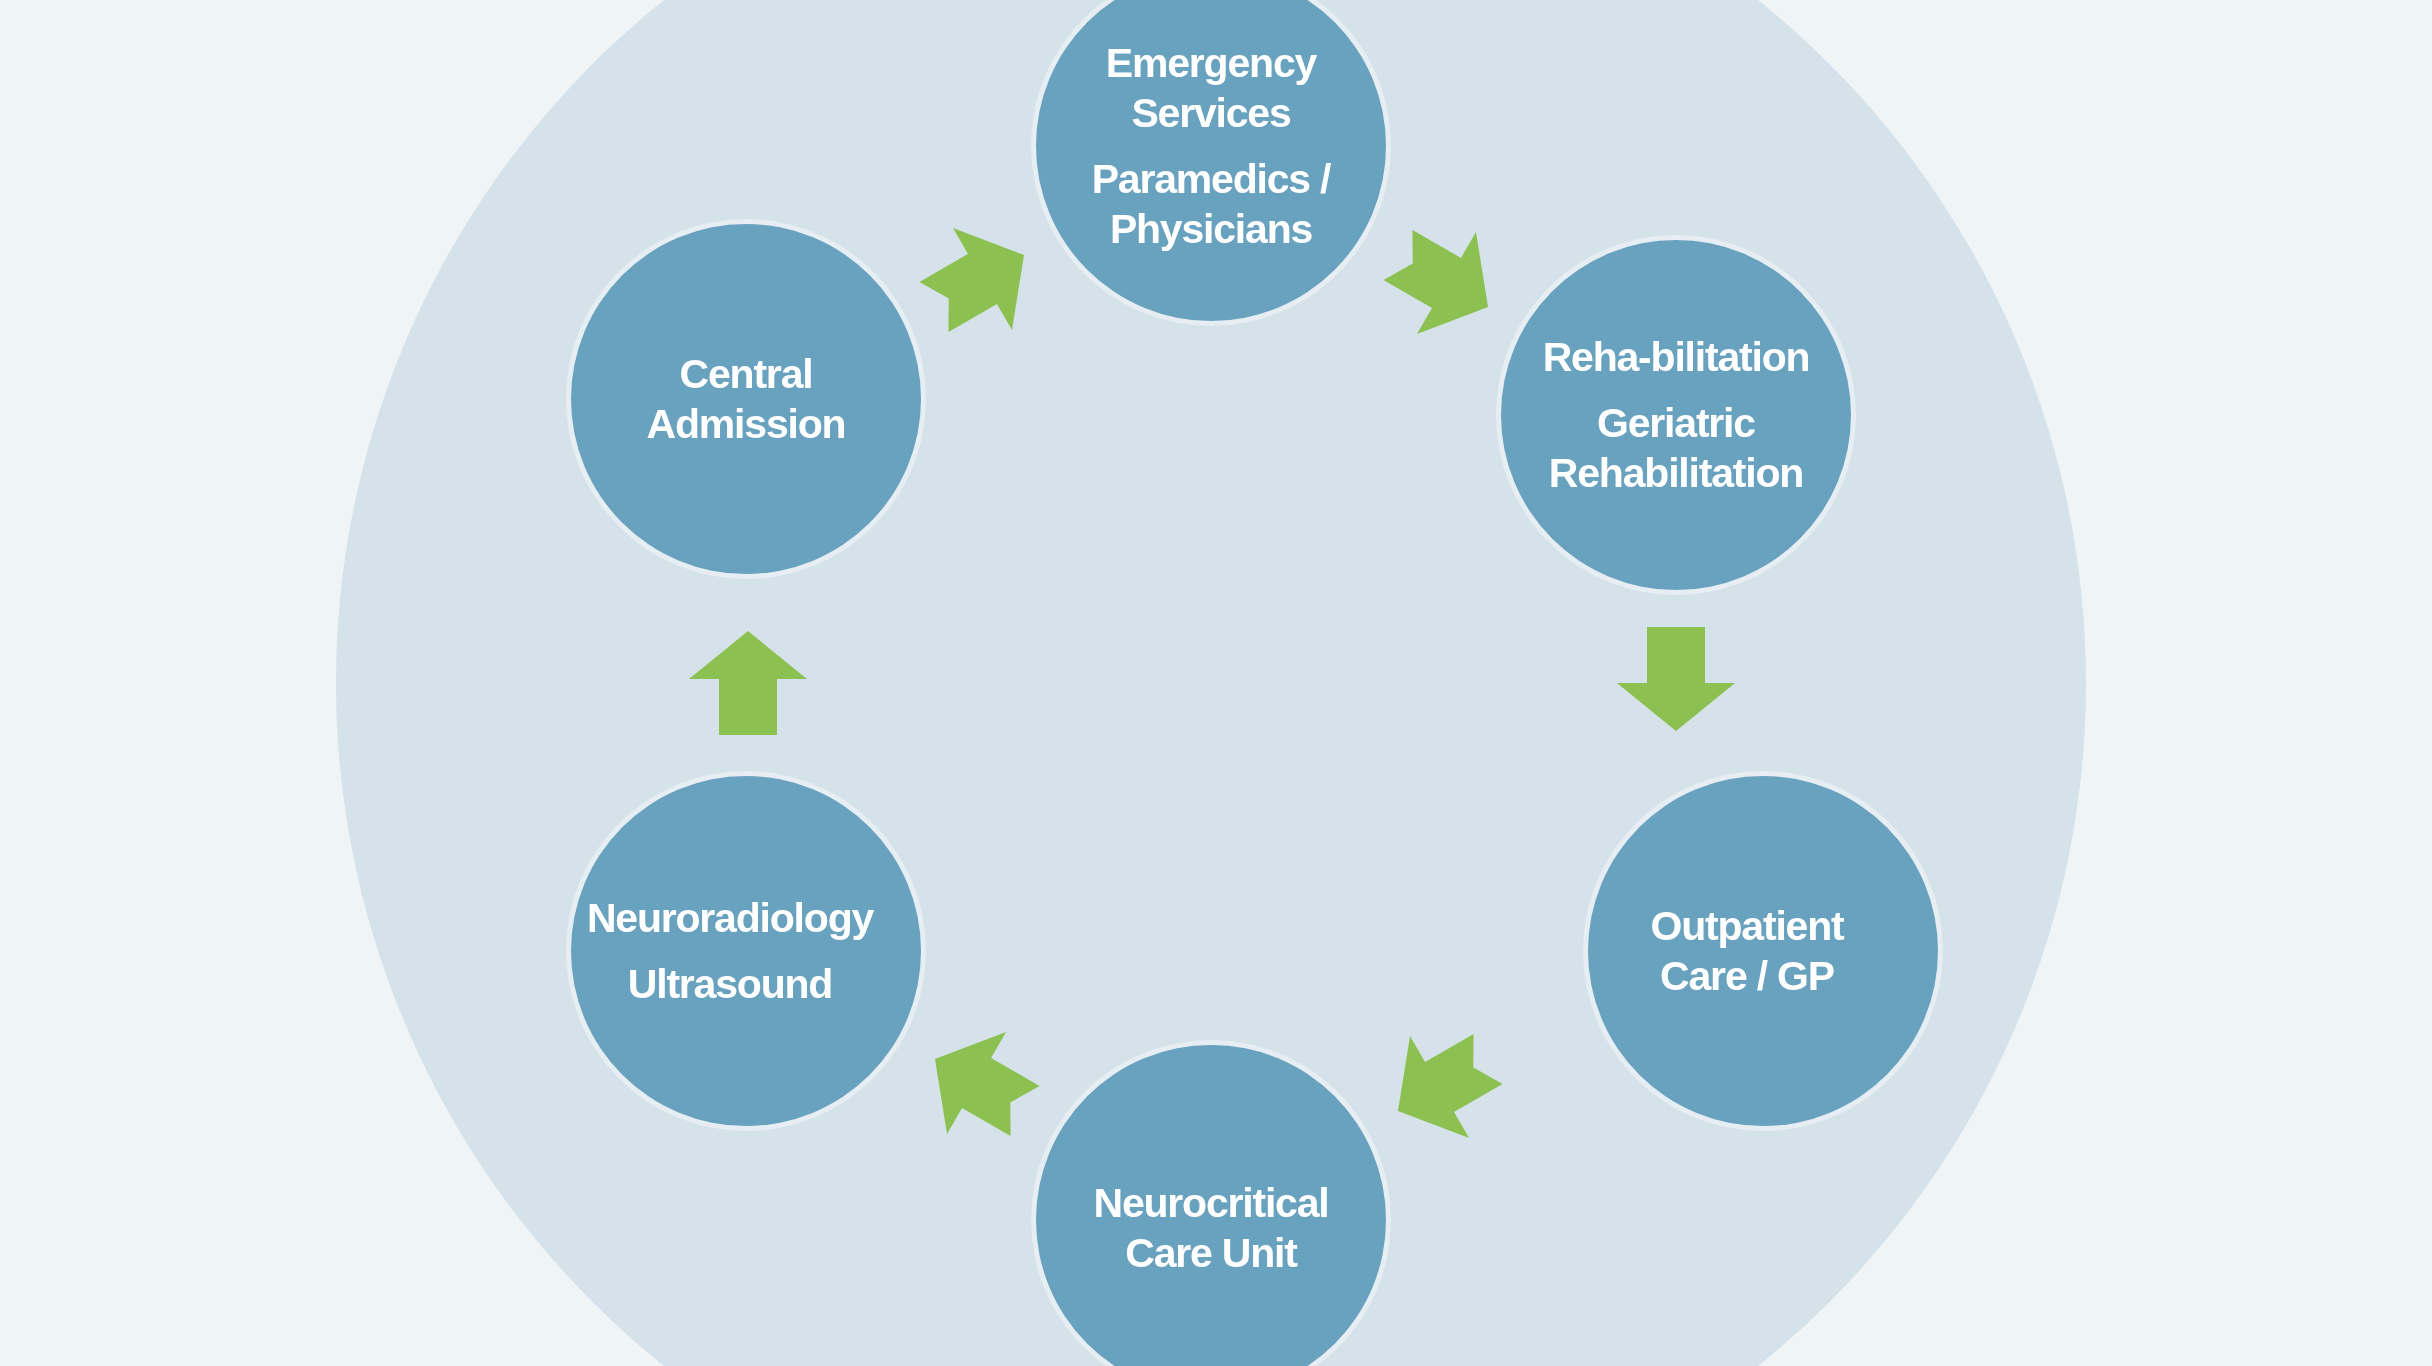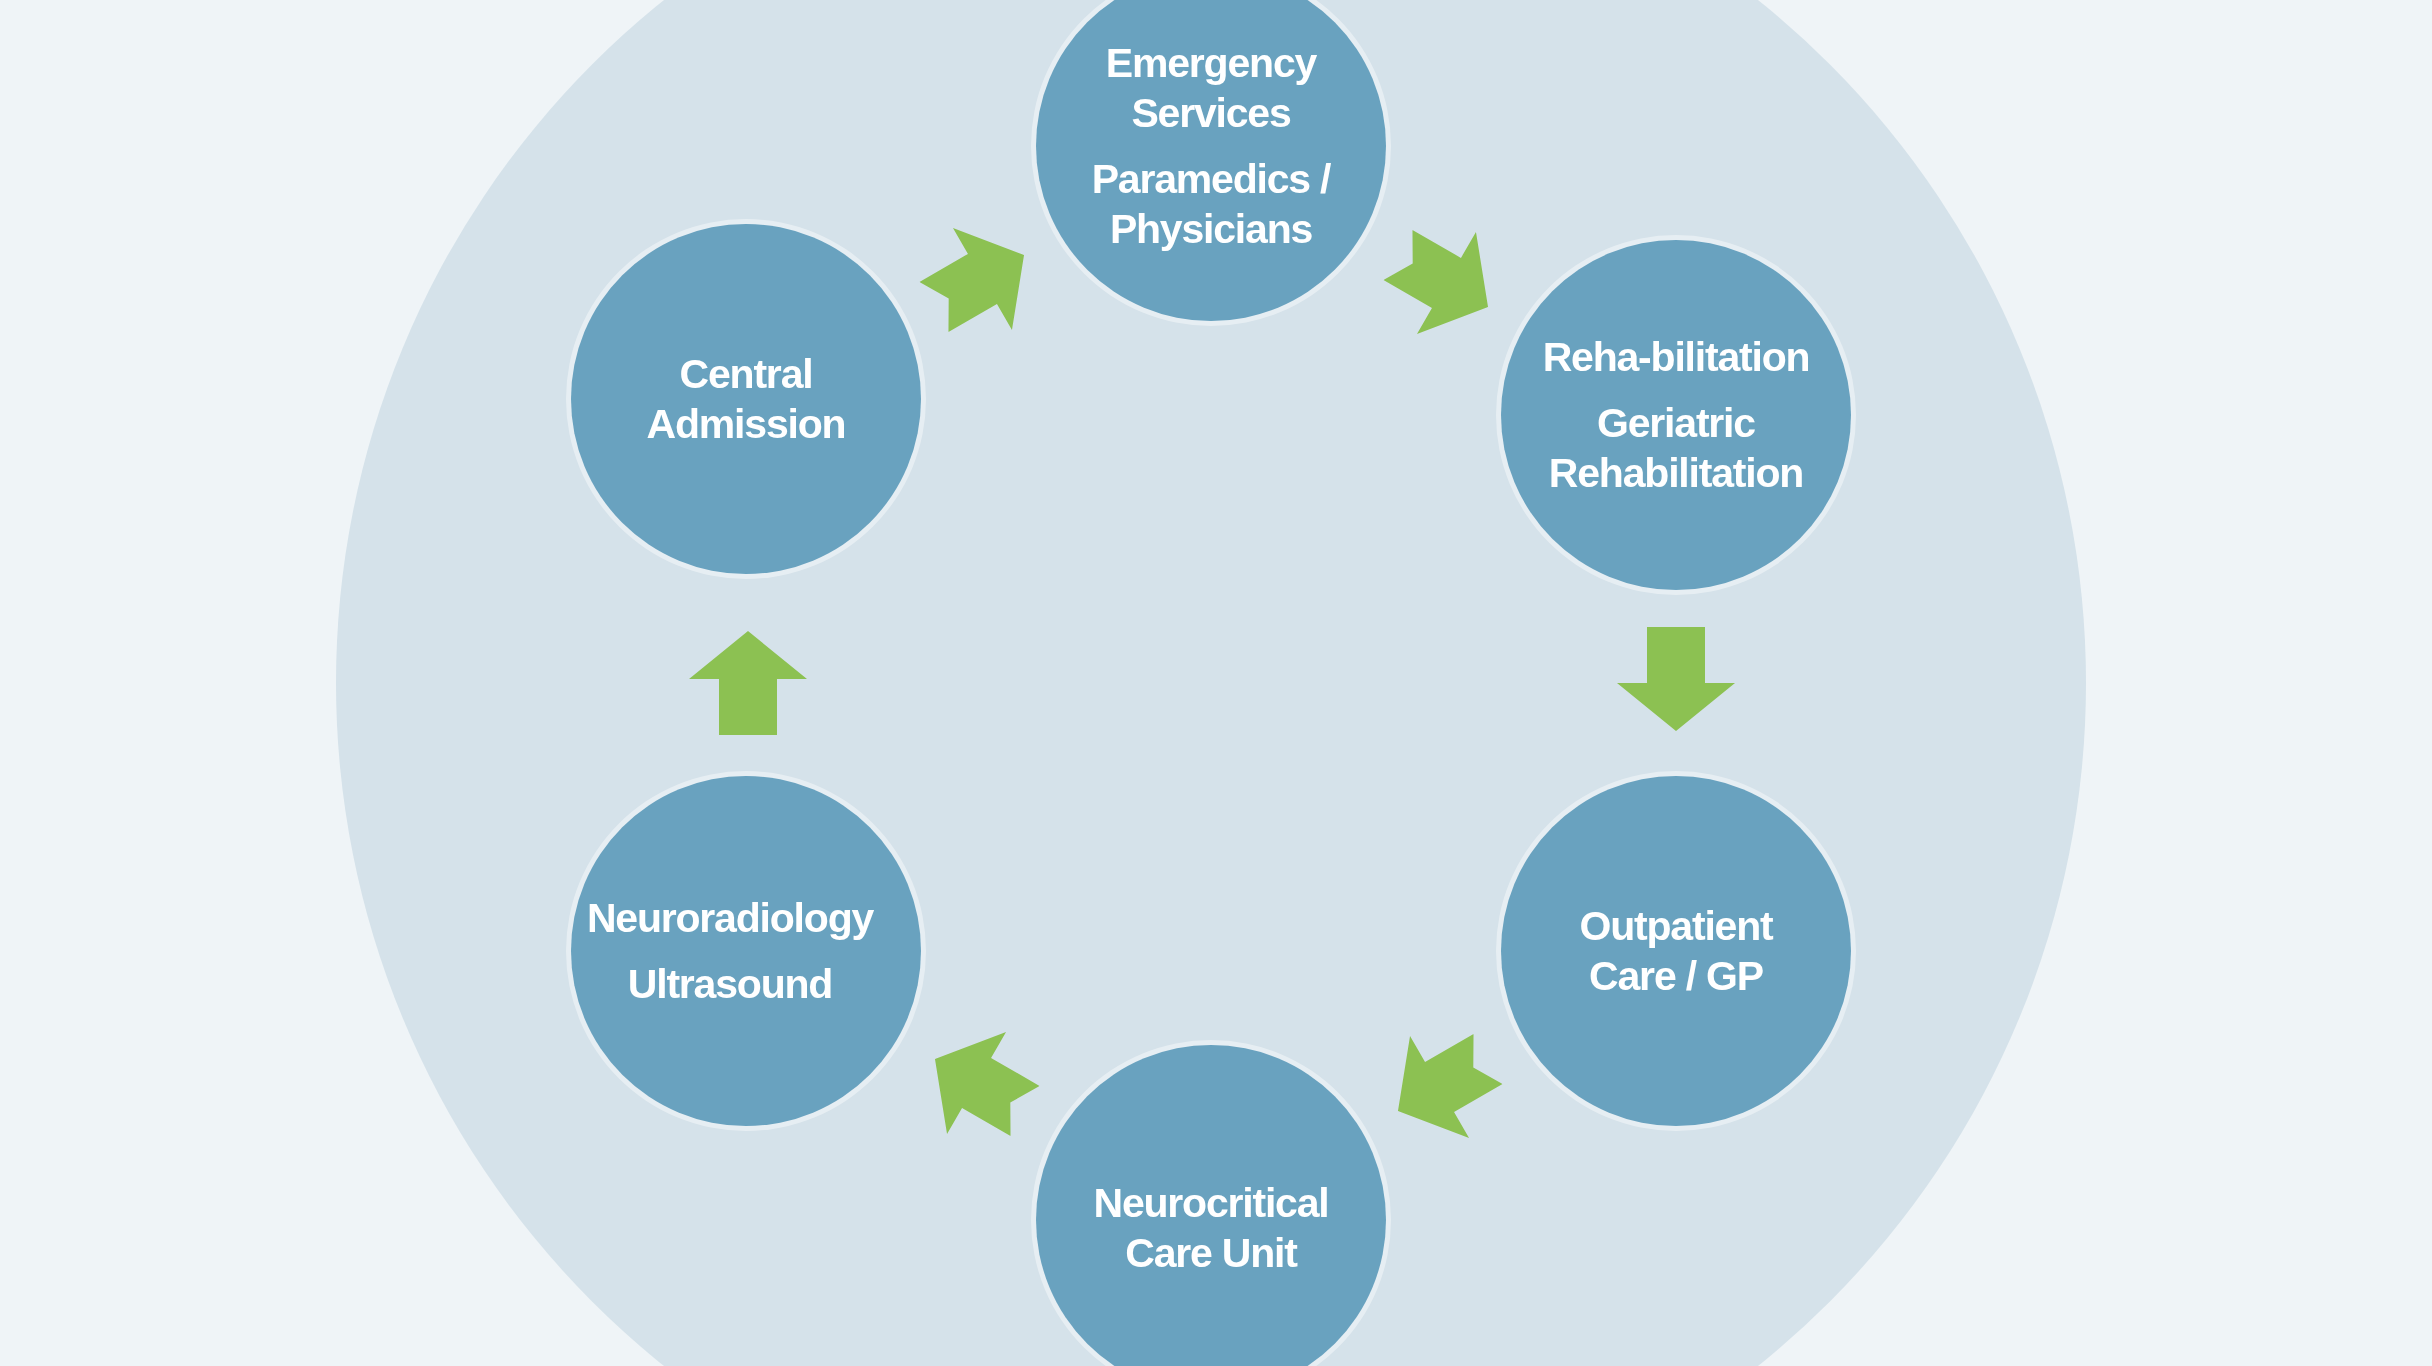--- a/index.html
+++ b/index.html
@@ -45,21 +45,21 @@
   }
   .node-subtitle { margin-top: 16px; }
   .arrow {
     position: absolute;
     width: 120px;
     height: 104px;
   }
   
   .pos-emergency      { left: 1036px; top:  -29px; }
   .pos-rehabilitation { left: 1501px; top:  240px; }
-  .pos-outpatient     { left: 1501px; top:  776px; }
+  .pos-outpatient     { left: 1588px; top:  776px; align-items: flex-end; }
   .pos-stroke         { left: 1036px; top: 1045px; }
   .pos-neuroradiology { left:  571px; top:  776px; align-items: flex-end; }
   .pos-central        { left:  571px; top:  224px; }
   
   .arr-top-left     { left:  979px; top:  281px; transform: translate(-50%,-50%) rotate(60deg); }
   .arr-top-right    { left: 1443px; top:  281px; transform: translate(-50%,-50%) rotate(120deg); }
   .arr-right        { left: 1676px; top:  679px; transform: translate(-50%,-50%) rotate(180deg); }
   .arr-bottom-right { left: 1443px; top: 1085px; transform: translate(-50%,-50%) rotate(240deg); }
   .arr-bottom-left  { left:  980px; top: 1085px; transform: translate(-50%,-50%) rotate(-60deg); }
   .arr-left         { left:  748px; top:  683px; transform: translate(-50%,-50%) rotate(0deg); }

